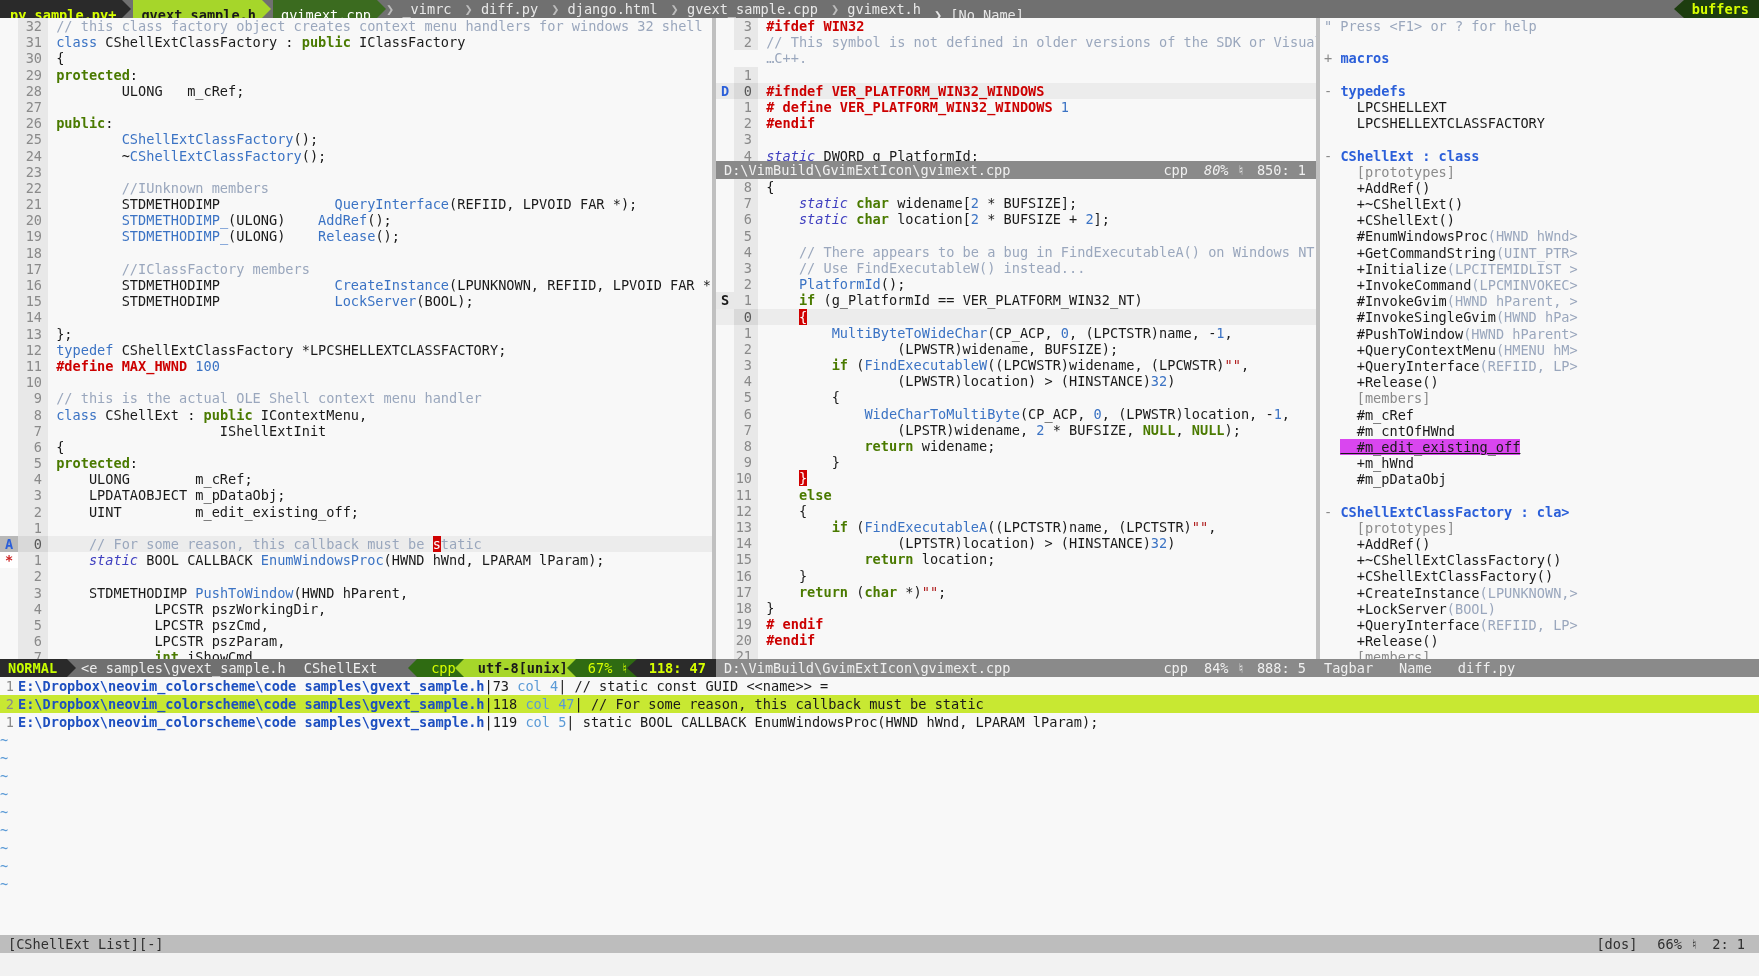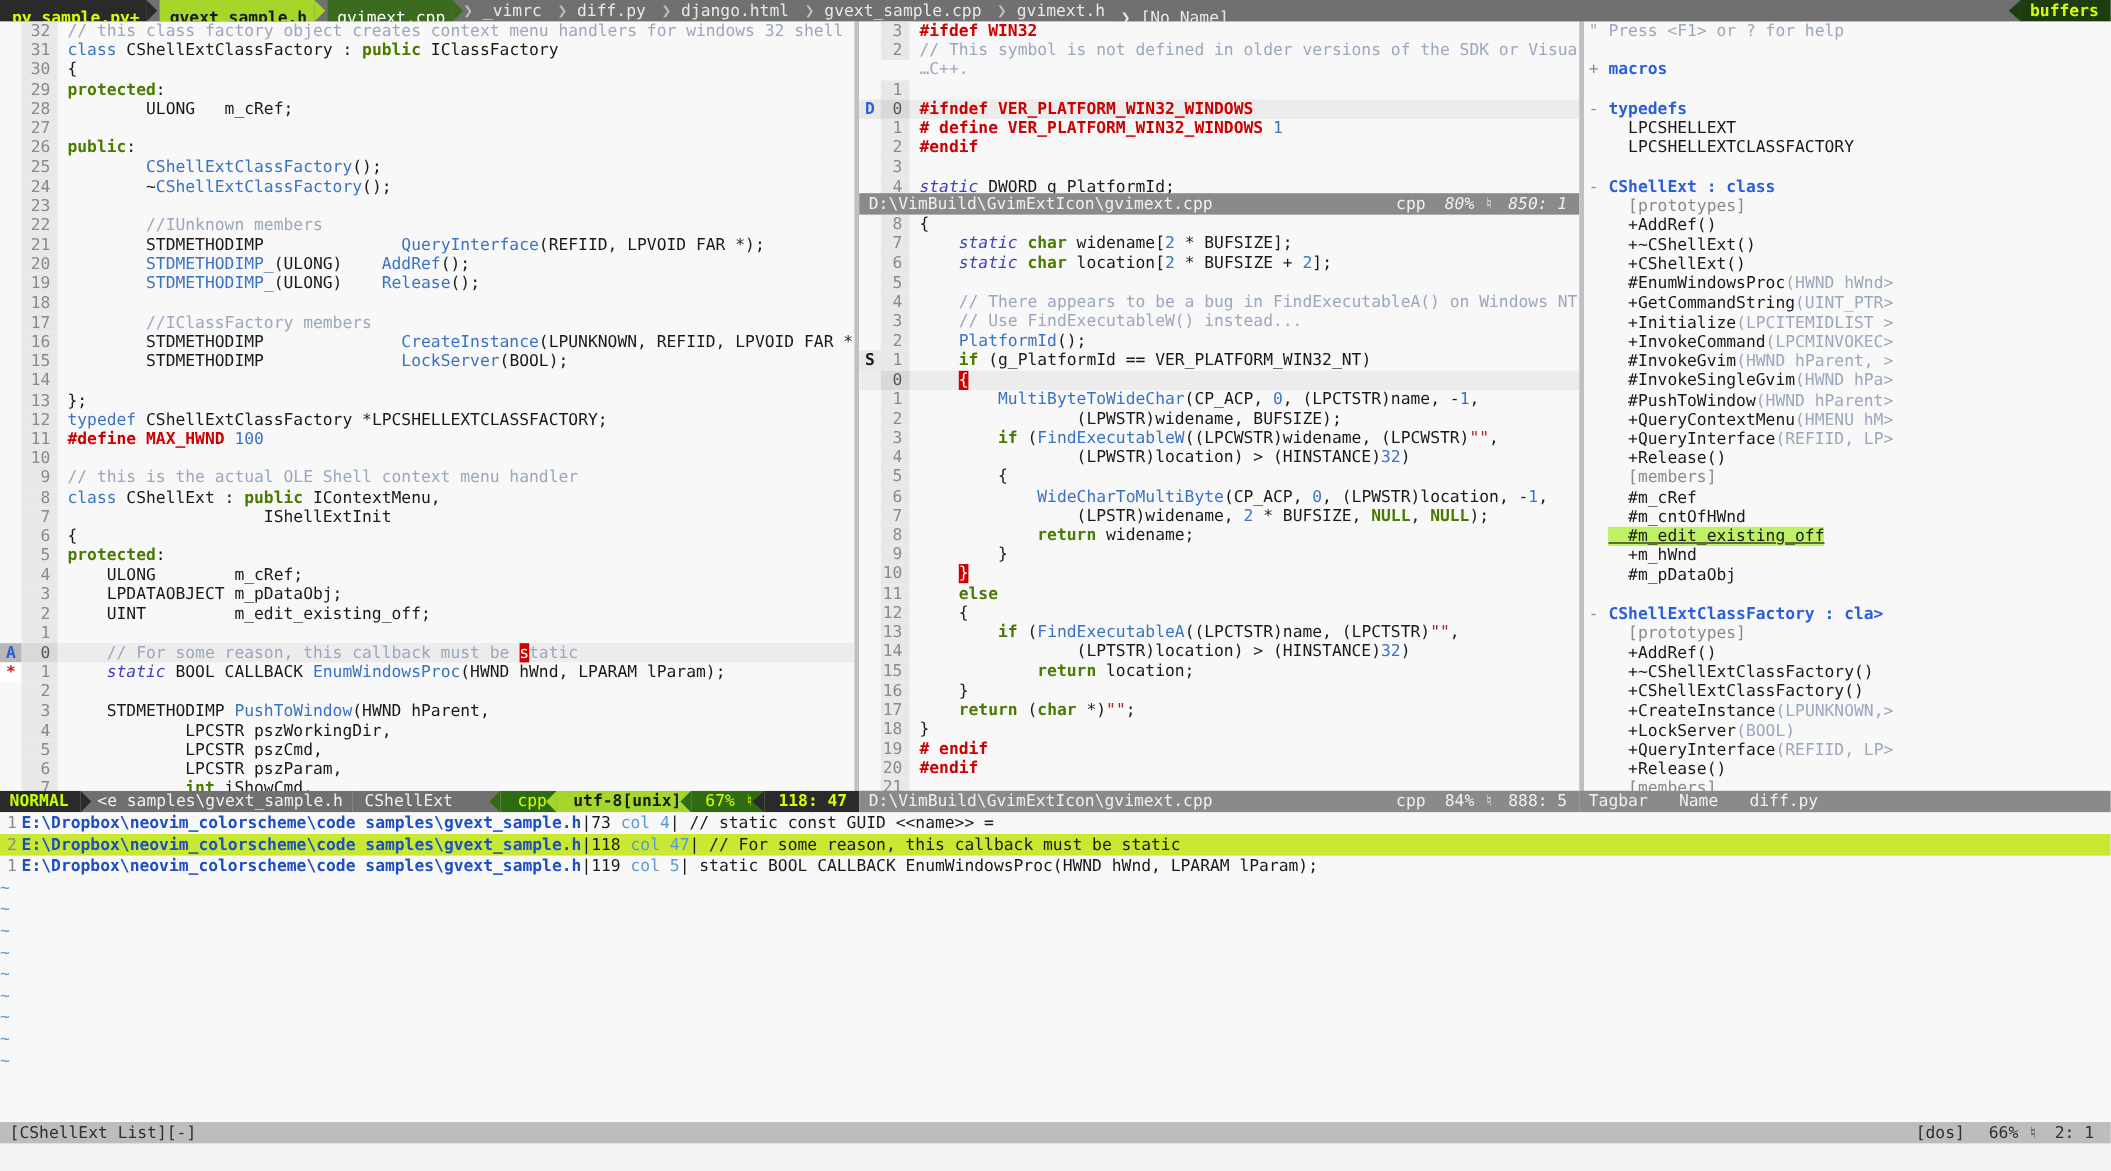--- a/index.html
+++ b/index.html
@@ -85,21 +85,21 @@
   .sl-dark .arrl{position:absolute;left:-10px;top:0;width:0;height:0;border-top:9px solid transparent;
         border-bottom:9px solid transparent;border-right:10px solid #2a2a2a;}
 
   
   .tagbar { position:absolute; background:#f8f8f8; overflow:hidden; }
   .tb-row { height:16.2px; white-space:pre; padding-left:4px;}
   .tb-cmt { color:#9aa7bd; }
   .tb-head{ color:#2b5fd9; font-weight:bold; }
   .tb-fold{ color:#8a8a8a; }
   .tb-sub { color:#1a1a1a; }
-  .tb-hl  { background:#bef264; color:#1a1a1a; text-decoration:underline; }
+  .tb-hl  { background:#d946ef; color:#1a1a1a; text-decoration:underline; }
   .tb-args{ color:#9aa7bd; }
 
   
   .qf { position:absolute; background:#f8f8f8; overflow:hidden;}
   .qf-row { height:18px; line-height:18px; white-space:nowrap; }
   .qf-num { display:inline-block; width:18px; text-align:right; color:#8a8a8a; padding-right:4px;}
   .qf-file{ color:#1d4fc0; font-weight:bold; }
   .qf-sep { color:#1a1a1a; }
   .qf-lnum{ color:#1a1a1a; }
   .qf-col { color:#5a9ad6; }
@@ -214,21 +214,21 @@
       <div class="row"><span class="sign " style="width:18px;"></span><span class="ln" style="width:24px;">2</span><span> <span class="pre">#endif</span></span></div>
       <div class="row"><span class="sign " style="width:18px;"></span><span class="ln" style="width:24px;">3</span><span> </span></div>
       <div class="row"><span class="sign " style="width:18px;"></span><span class="ln" style="width:24px;">4</span><span> <span class="ital">static </span><span class="txt">DWORD g_PlatformId;</span></span></div>
     </div>
 
   <div class="statusline sl-inactive" id="sl-right-top" style="left:716px;top:161px;width:600px;">
       <div style="padding:0 8px;flex:0 0 auto;">D:\VimBuild\GvimExtIcon\gvimext.cpp</div>
       <div style="flex:1 1 auto;"></div>
       <div style="padding:0 8px;">cpp</div>
       <div style="padding:0 8px;font-style:italic;">80% ♮</div>
-      <div style="padding:0 10px 0 4px;font-style:italic;">850:   1</div>
+      <div style="padding:0 10px 0 4px;">850:   1</div>
     </div>
 
   <div class="pane" id="right-pane-bottom" style="left:716px;top:179px;width:600px;height:483px;">
       <div class="row"><span class="sign " style="width:18px;"></span><span class="ln" style="width:24px;">8</span><span> <span class="txt">{</span></span></div>
       <div class="row"><span class="sign " style="width:18px;"></span><span class="ln" style="width:24px;">7</span><span> <span class="txt">    </span><span class="ital">static </span><span class="kw">char </span><span class="txt">widename[</span><span class="num">2</span><span class="txt"> * BUFSIZE];</span></span></div>
       <div class="row"><span class="sign " style="width:18px;"></span><span class="ln" style="width:24px;">6</span><span> <span class="txt">    </span><span class="ital">static </span><span class="kw">char </span><span class="txt">location[</span><span class="num">2</span><span class="txt"> * BUFSIZE + </span><span class="num">2</span><span class="txt">];</span></span></div>
       <div class="row"><span class="sign " style="width:18px;"></span><span class="ln" style="width:24px;">5</span><span> </span></div>
       <div class="row"><span class="sign " style="width:18px;"></span><span class="ln" style="width:24px;">4</span><span> <span class="cmt">    // There appears to be a bug in FindExecutableA() on Windows NT.</span></span></div>
       <div class="row"><span class="sign " style="width:18px;"></span><span class="ln" style="width:24px;">3</span><span> <span class="cmt">    // Use FindExecutableW() instead...</span></span></div>
       <div class="row"><span class="sign " style="width:18px;"></span><span class="ln" style="width:24px;">2</span><span> <span class="txt">    </span><span class="fn">PlatformId</span><span class="txt">();</span></span></div>

